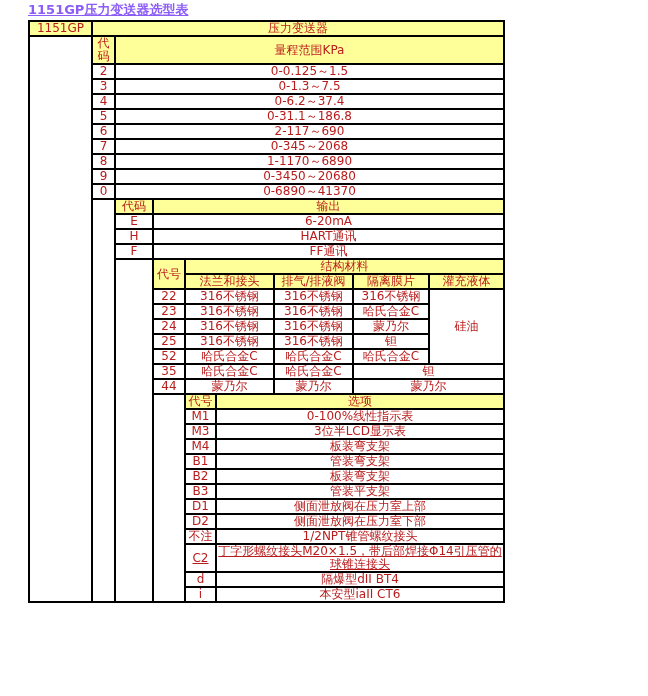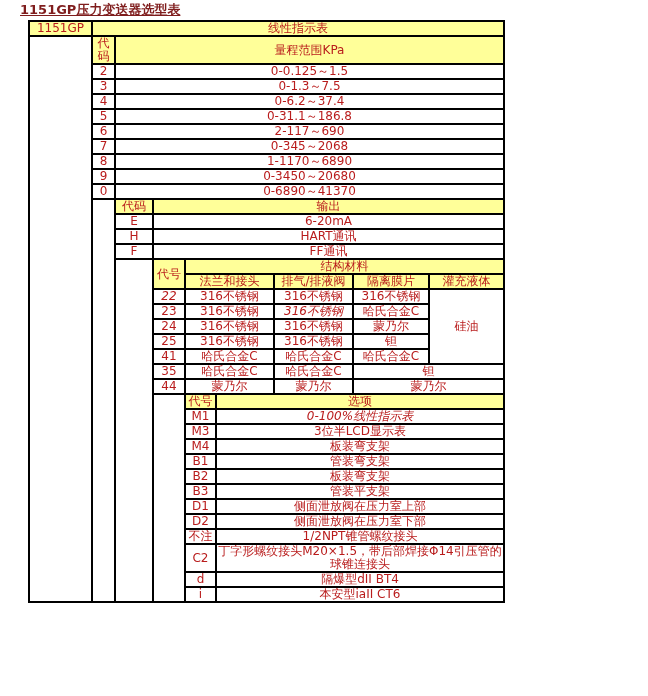--- a/index.html
+++ b/index.html
@@ -4,45 +4,45 @@
 <style>
   html, body { margin: 0; padding: 0; }
   body {
     width: 648px; height: 696px;
     background: #ffffff;
     font-family: "DejaVu Sans", "Liberation Sans", sans-serif;
     position: relative;
     -webkit-font-smoothing: none;
   }
   .page-title {
-    position: absolute; left: 20px; top: 1px;
+    position: absolute; left: 28px; top: 1px;
     font-size: 13px; font-weight: bold;
     text-decoration: underline;
-    color: #7f1d1d; white-space: nowrap;
+    color: #8b5cf6; white-space: nowrap;
   }
   table.sel {
     position: absolute; left: 28px; top: 20px;
     border-collapse: collapse; table-layout: fixed;
     width: 477px;
     font-size: 12px; color: #b91c1c;
   }
   table.sel td {
     border: 2px solid #000000;
     padding: 0; margin: 0;
     text-align: center; vertical-align: middle;
     line-height: 13px;
     overflow: hidden;
     word-break: break-all;
   }
   table.sel tr { height: 15px; }
   tr.r-top { height: 16px; }
   tr.r-hdr2 { height: 26px; }
-  tr.r-c2 { height: 30px; }
+  tr.r-c2 { height: 30px; text-decoration: underline; }
   td.hd { background: var(--header-bg, #ffff99); }
-  td.la { text-align: left; padding-left: 0; font-style: italic; }
+  td.la { text-align: left; padding-left: 0; }
   
   col.c1{width:63px} col.c2{width:23px} col.c3{width:38px}
   col.c4{width:32px} col.c5{width:31px} col.c6{width:58px}
   col.c7{width:79px} col.c8{width:76px} col.c9{width:75px}
 </style>
 </head>
 <body>
 
 <div class="page-title">1151GP压力变送器选型表</div>
 
@@ -55,21 +55,21 @@
       <col class="c5">
     <col class="c6">
       <col class="c7">
       <col class="c8">
       <col class="c9">
   </colgroup>
 
   <tbody>
       <tr class="r-top">
     <td class="hd">1151GP</td>
-    <td class="hd" colspan="8">线性指示表</td>
+    <td class="hd" colspan="8">压力变送器</td>
   </tr>
 
   <tr class="r-hdr2">
     <td rowspan="36"></td>
     <td class="hd">代码</td>
     <td class="hd" colspan="7">量程范围KPa</td>
   </tr>
 
   <tr>
     <td>2</td>
@@ -157,21 +157,21 @@
     <td>316不锈钢</td>
     <td>蒙乃尔</td>
   </tr>
   <tr>
     <td>25</td>
     <td colspan="2">316不锈钢</td>
     <td>316不锈钢</td>
     <td>钽</td>
   </tr>
   <tr>
-    <td>41</td>
+    <td>52</td>
     <td colspan="2">哈氏合金C</td>
     <td>哈氏合金C</td>
     <td>哈氏合金C</td>
   </tr>
   <tr>
     <td>35</td>
     <td colspan="2">哈氏合金C</td>
     <td>哈氏合金C</td>
     <td colspan="2">钽</td>
   </tr>

